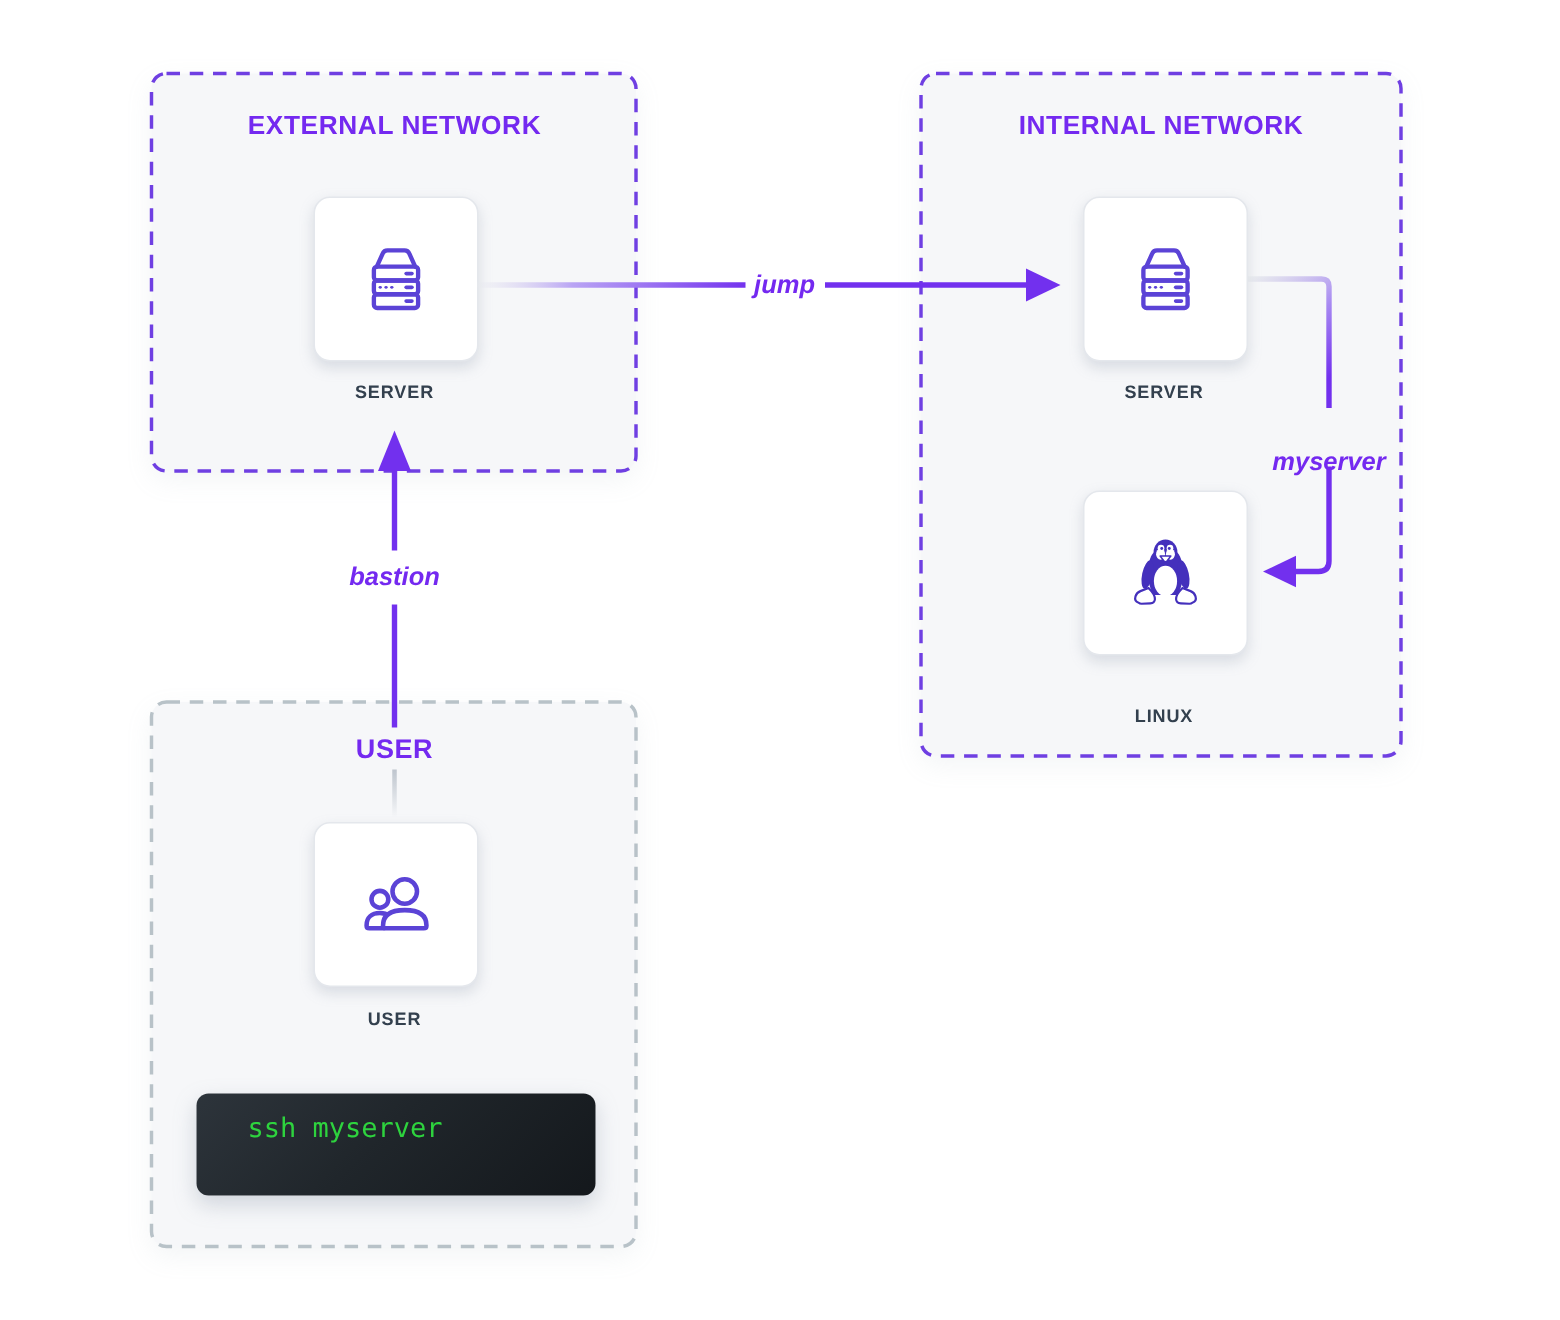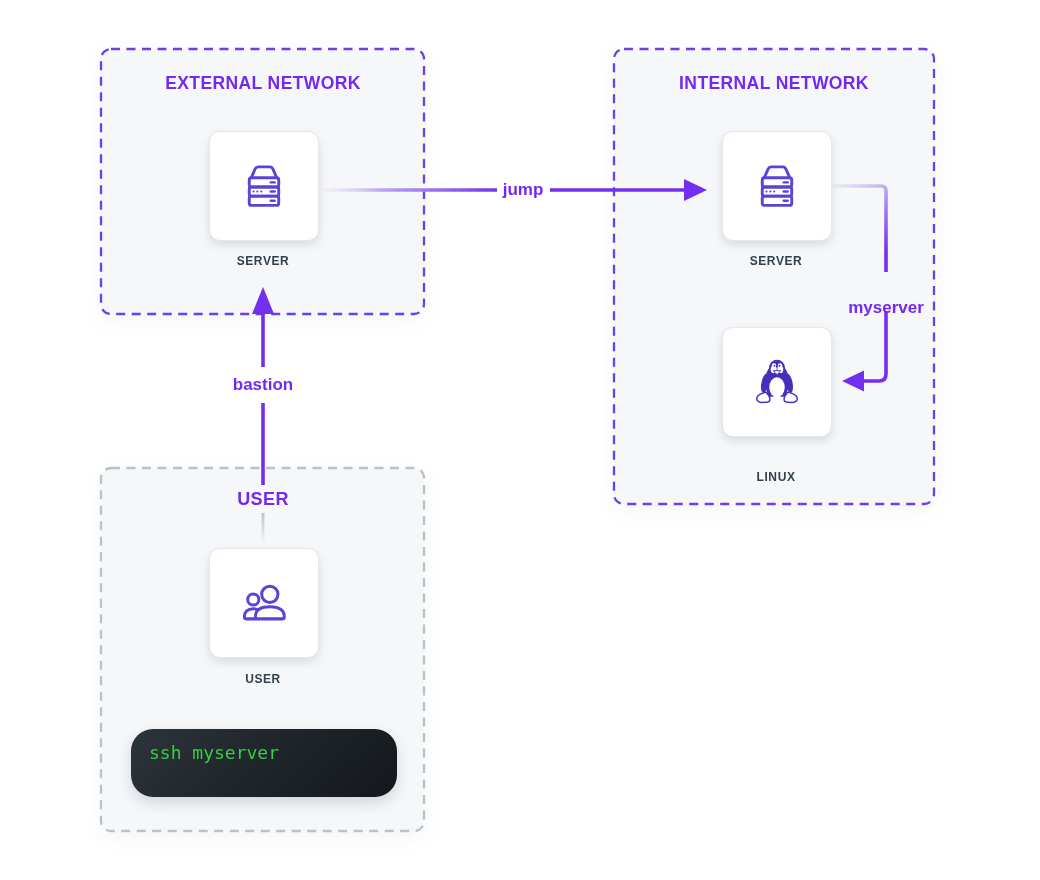--- a/index.html
+++ b/index.html
@@ -34,29 +34,29 @@
   }
   .node-label{
     position:absolute;transform:translateX(-50%);
     color:#33404e;font-weight:700;font-size:12px;letter-spacing:.6px;
     white-space:nowrap;z-index:3;
   }
 
   
   .edge-label{
     position:absolute;transform:translate(-50%,-50%);
-    color:#7429f0;font-weight:700;font-size:17px;white-space:nowrap;z-index:6;
+    color:#7429f0;font-weight:700;font-size:17px;white-space:nowrap;z-index:6;font-style:italic;
   }
 
   
   .terminal{
     position:absolute;left:131px;top:729px;width:266px;height:68px;
-    border-radius:22px;box-sizing:border-box;
+    border-radius:8px;box-sizing:border-box;
     background:linear-gradient(135deg,#2d343b 0%,#20262b 45%,#14181c 100%);
-    padding:12px 18px;z-index:3;
+    padding:12px 34px;z-index:3;
     box-shadow:0 6px 14px rgba(140,152,168,0.35);
   }
   .terminal-text{
     color:#2ed33e;font-family:"DejaVu Sans Mono", monospace;
     font-size:18px;line-height:24px;white-space:pre;
   }
 
   
   svg.overlay{position:absolute;left:0;top:0;z-index:5;pointer-events:none;}
   svg.icon{display:block;}

